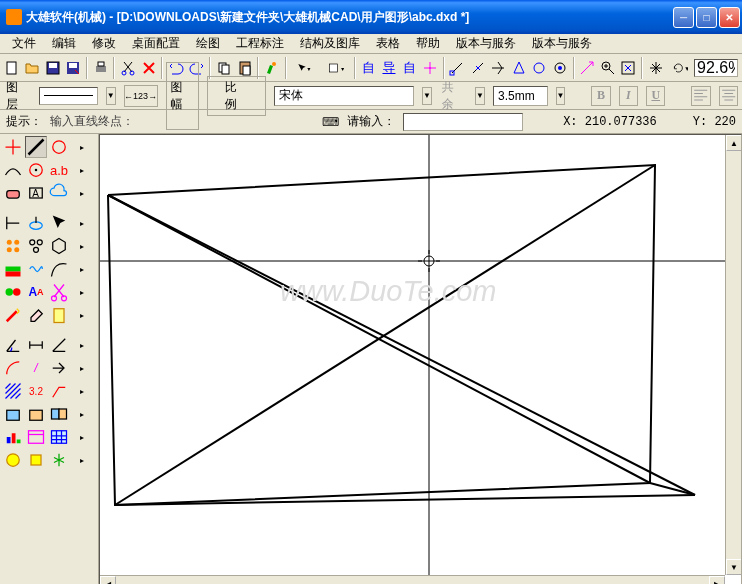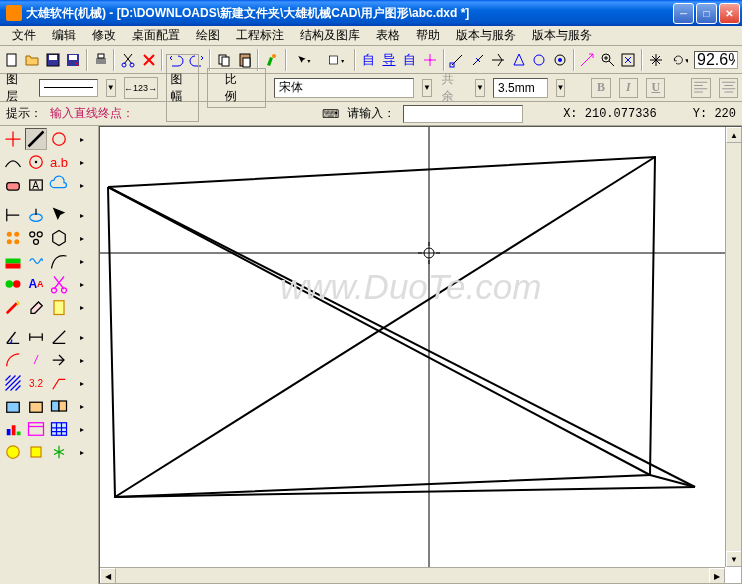--- a/index.html
+++ b/index.html
@@ -1,52 +1,52 @@
 <!DOCTYPE html>
 <html><head>
 <meta charset="utf-8">
 <style>
 * { box-sizing: border-box; margin: 0; padding: 0; }
 body { font-family: "SimSun", "宋体", sans-serif; font-size: 12px; background: #ece9d8; overflow: hidden; width: 742px; height: 584px; }
-.titlebar { height: 26px; background: linear-gradient(to bottom, #0058e6 0%, #3a93ff 8%, #0064de 40%, #0054c8 88%, #003db2 100%); display: flex; align-items: center; padding: 0 2px 0 6px; color: white; font-weight: bold; font-size: 12px; }
+.titlebar { height: 34px; background: linear-gradient(to bottom, #0058e6 0%, #3a93ff 8%, #0064de 40%, #0054c8 88%, #003db2 100%); display: flex; align-items: center; padding: 0 2px 0 6px; color: white; font-weight: bold; font-size: 12px; }
 .titlebar .icon { width: 16px; height: 16px; background: #ff8800; border-radius: 2px; margin-right: 4px; flex-shrink: 0; }
 .titlebar .title { flex: 1; white-space: nowrap; overflow: hidden; }
 .winbtns { display: flex; gap: 2px; }
 .winbtn { width: 21px; height: 21px; background: linear-gradient(to bottom, #7ba7e8, #3868c8); border: 1px solid #fff; border-radius: 3px; display: flex; align-items: center; justify-content: center; color: white; font-weight: bold; font-size: 10px; cursor: pointer; }
 .winbtn.close { background: linear-gradient(to bottom, #f5a095, #e04030); }
 .menubar { height: 20px; background: #ece9d8; display: flex; align-items: center; padding: 0 4px; border-bottom: 1px solid #aca899; }
 .menuitem { padding: 2px 8px; cursor: pointer; }
 .toolbar { height: 28px; background: #ece9d8; display: flex; align-items: center; padding: 2px; border-bottom: 1px solid #aca899; gap: 1px; }
 .tbtn { width: 22px; height: 22px; border: 1px solid transparent; display: flex; align-items: center; justify-content: center; cursor: pointer; font-size: 13px; }
 .tbtn svg { width: 16px; height: 16px; }
 .sep { width: 2px; height: 22px; border-left: 1px solid #aca899; border-right: 1px solid #fff; margin: 0 2px; }
 .toolbar2 { height: 28px; background: #ece9d8; display: flex; align-items: center; padding: 2px 4px; border-bottom: 1px solid #aca899; gap: 8px; }
 .toolbar2 .label { padding: 0 2px; }
 .linestyle { width: 60px; height: 18px; border: 1px inset #aca899; background: white; display: flex; align-items: center; padding: 0 4px; }
 .linestyle .line { flex: 1; height: 1px; background: black; }
 .dd { width: 10px; height: 18px; border: 1px solid #aca899; background: #ece9d8; display: flex; align-items: center; justify-content: center; font-size: 8px; cursor: pointer; }
 .fontselect { width: 144px; height: 20px; border: 1px inset #aca899; background: white; padding: 0 4px; display: flex; align-items: center; }
 .sizeselect { width: 56px; height: 20px; border: 1px inset #aca899; background: white; padding: 0 4px; display: flex; align-items: center; }
 .txtbtn { width: 20px; height: 20px; border: 1px solid #aca899; display: flex; align-items: center; justify-content: center; color: #999; font-family: "Times New Roman"; font-weight: bold; }
 .promptbar { height: 24px; background: #ece9d8; display: flex; align-items: center; padding: 0 6px; border-bottom: 1px solid #aca899; gap: 8px; }
-.promptbar .prompt { color: #be185d; }
+.promptbar .prompt { color: #404040; }
 .promptbar .inputbox { width: 120px; height: 18px; border: 1px inset #aca899; background: white; }
 .promptbar .coords { margin-left: auto; font-family: "Courier New", monospace; }
 .workspace { display: flex; height: 458px; }
 .leftpanel { width: 99px; background: #ece9d8; border-right: 1px solid #aca899; display: flex; flex-direction: column; padding: 2px; gap: 1px; overflow: hidden; }
 .toolrow { display: flex; gap: 1px; }
 .toolcell { width: 22px; height: 22px; border: 1px solid #ece9d8; display: flex; align-items: center; justify-content: center; cursor: pointer; font-size: 12px; }
 .toolcell.active { border: 1px inset #aca899; background: #d8d4c8; }
 .toolgap { height: 6px; }
 .canvas-container { flex: 1; position: relative; background: white; border: 1px inset #aca899; overflow: hidden; }
 .canvas-svg { position: absolute; top: 0; left: 0; }
 .scrollbar-v { position: absolute; right: 0; top: 0; bottom: 16px; width: 16px; background: #ece9d8; border-left: 1px solid #aca899; }
 .scrollbar-h { position: absolute; left: 0; right: 16px; bottom: 0; height: 16px; background: #ece9d8; border-top: 1px solid #aca899; }
 .scrollbtn { width: 16px; height: 16px; background: #ece9d8; border: 1px outset #fff; display: flex; align-items: center; justify-content: center; font-size: 8px; }
-.watermark { position: absolute; top: 140px; left: 180px; font-size: 35px; font-style: italic; color: #ddd; pointer-events: none; font-family: Arial; }
+.watermark { position: absolute; top: 140px; left: 180px; font-size: 29px; font-style: italic; color: #ddd; pointer-events: none; font-family: Arial; }
 .zoom-input { width: 44px; height: 18px; border: 1px inset #aca899; background: white; font-size: 16px; padding: 0 2px; margin-left: auto; margin-right: 2px; }
 </style>
 </head>
 <body>
 
 <div class="titlebar">
   <div class="icon"></div>
   <div class="title">大雄软件(机械) - [D:\DOWNLOADS\新建文件夹\大雄机械CAD\用户图形\abc.dxd *]</div>
   <div class="winbtns">
     <div class="winbtn">─</div>

